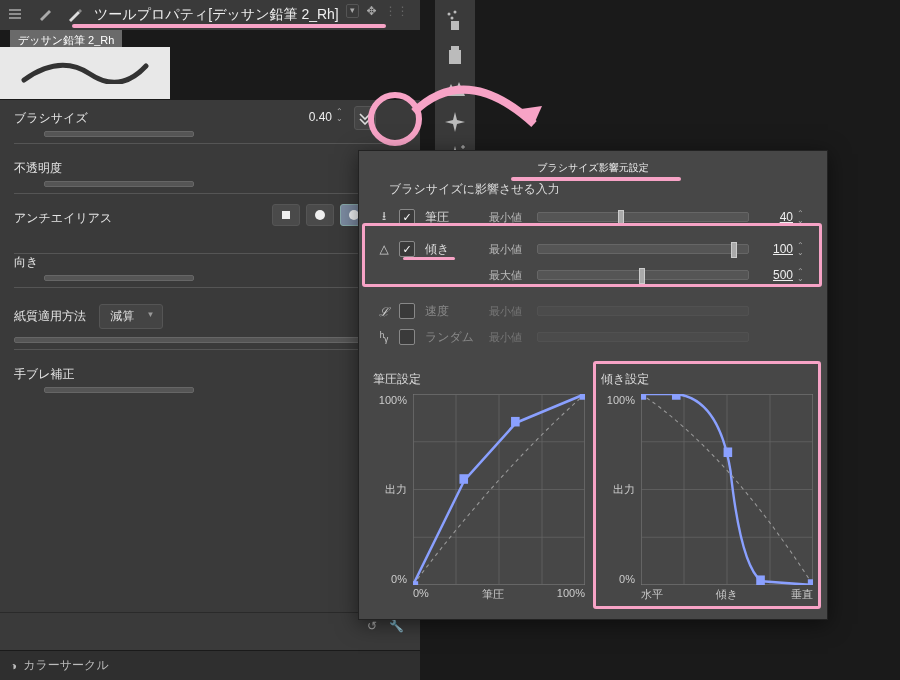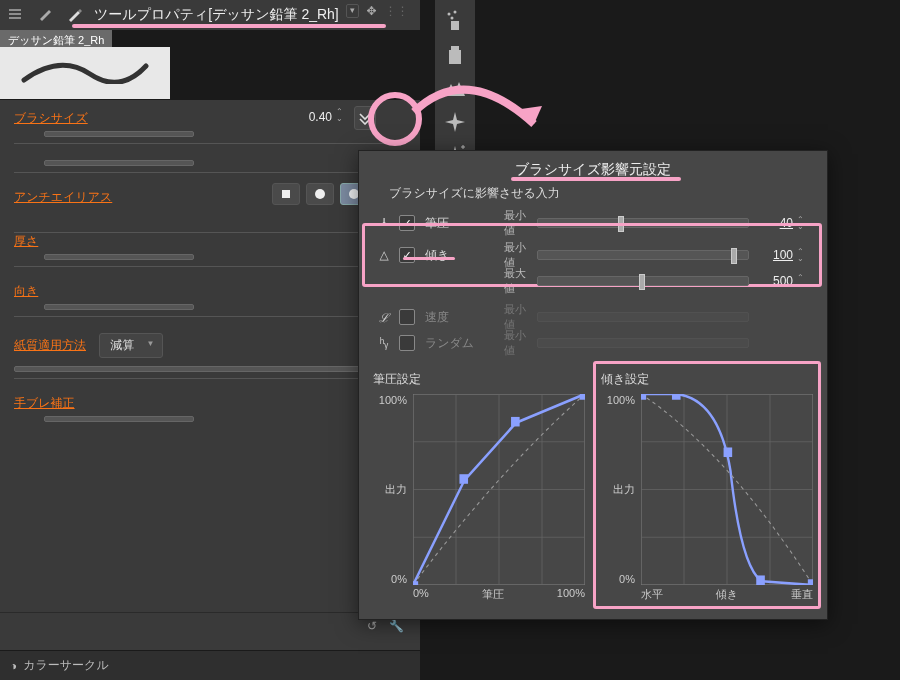--- a/index.html
+++ b/index.html
@@ -20,41 +20,41 @@
   .hamburger { width: 30px; text-align: center; color: #aaa; font-size: 14px; }
   .hicon { width: 30px; text-align: center; color: #aaa; }
   .hicon svg, .hamburger svg { width: 16px; height: 16px; }
   .titlebar { color: #eee; padding-left: 4px; font-size: 14px; }
   .underline-pink {
     position: absolute; height: 4px; background: #f7a3c6;
     border-radius: 2px;
   }
 
   .preview-chip {
-    position: absolute; top: 30px; left: 0;
+    position: absolute; top: 30px; left: 10px;
     background: #6a6a6a; color: #fff; padding: 3px 8px;
     font-size: 11px;
   }
   .preview-box {
     position: absolute; top: 47px; left: 0;
     width: 170px; height: 52px;
     background: #e8e8e8;
   }
   .preview-stroke {
     position: absolute; top: 60px; left: 20px; width: 130px; height: 24px;
   }
 
   .main-panel {
     position: absolute; top: 100px; left: 0;
     width: 420px; height: 580px;
     background: #3a3a3a;
     padding: 10px 14px;
   }
   .prop-row { margin-bottom: 16px; position: relative; }
-  .prop-label { color: #f97316; font-size: 12px; margin-bottom: 4px; display: block; text-decoration: underline; }
+  .prop-label { color: #e5e5e5; font-size: 12px; margin-bottom: 4px; display: block; }
   .prop-track {
     height: 6px; background: #555; border: 1px solid #666; border-radius: 2px;
     width: 150px; margin-top: 4px; margin-left: 30px;
   }
   .prop-track-full {
     height: 6px; background: #555; border: 1px solid #666; border-radius: 2px;
     margin-top: 4px;
   }
   .divider { border-top: 1px solid #555; margin: 6px 0 0 0; }
   .value-right {
@@ -102,37 +102,37 @@
   }
   .rsicon { width: 24px; height: 24px; color: #bbb; }
 
   .popup {
     position: absolute; top: 150px; left: 358px;
     width: 470px; height: 470px;
     background: #474747; border: 1px solid #222;
     box-shadow: 0 4px 20px rgba(0,0,0,0.5);
     padding: 10px 14px 14px 14px;
   }
-  .popup-title { text-align: center; color: #eee; margin-bottom: 6px; font-size: 14px; }
+  .popup-title { text-align: center; color: #eee; margin-bottom: 6px; font-size: 10px; }
   .popup-sub { color: #ddd; font-size: 12px; margin-bottom: 6px; margin-left: 16px; }
 
   .inp-row {
     display: grid;
     grid-template-columns: 22px 22px 60px 44px 1fr 40px 16px;
     align-items: center; gap: 4px; height: 26px;
   }
   .inp-icon { color: #ccc; text-align: center; }
   .chk {
     width: 16px; height: 16px; border: 1px solid #888; border-radius: 2px;
     display:flex; align-items:center; justify-content:center;
     background: #3a3a3a; color: #fff; font-size: 11px;
   }
   .inp-name { color: #ddd; }
   .inp-name.dim { color: #888; }
-  .inp-lab { color: #bbb; font-size: 11px; margin-left: 15px; }
+  .inp-lab { color: #bbb; font-size: 11px; }
   .inp-lab.dim { color: #777; }
   .sld {
     height: 10px; position: relative;
     background: #555; border: 1px solid #666; border-radius: 2px;
   }
   .sld.dim { opacity: 0.35; }
   .sld-hand {
     position: absolute; top: -3px; width: 6px; height: 16px;
     background: #aaa; border: 1px solid #ccc;
   }
@@ -226,20 +226,21 @@
     <div class="expand-btn">
       <svg width="12" height="14" viewBox="0 0 12 14">
           <path d="M1 3 L6 8 L11 3 M1 8 L6 13 L11 8" stroke="#ddd" stroke-width="1.6" fill="none"></path>
         </svg>
     </div>
     <div class="prop-track"></div>
     <div class="divider"></div>
   </div>
 
   <div class="prop-row">
+    <span class="prop-label">不透明度</span>
     <div class="prop-track"></div>
     <div class="divider"></div>
   </div>
 
   <div class="prop-row" style="height:28px;">
     <span class="prop-label">アンチエイリアス</span>
     <div class="swatches">
       <div class="swatch">
           <svg width="12" height="12">
             <rect x="2" y="2" width="8" height="8" fill="#eee"></rect>
@@ -252,25 +253,20 @@
         </div>
       <div class="swatch sel">
           <svg width="12" height="12">
             <circle cx="6" cy="6" r="5" fill="#fff" opacity="0.9"></circle>
           </svg>
         </div>
     </div>
     <div class="divider" style="margin-top:26px;"></div>
   </div>
 
-  <div class="prop-row">
-    <span class="prop-label">厚さ</span>
-    <div class="prop-track"></div>
-    <div class="divider"></div>
-  </div>
 
   <div class="prop-row">
     <span class="prop-label">向き</span>
     <div class="prop-track"></div>
     <div class="divider"></div>
   </div>
 
 
   <div class="prop-row">
     <span class="prop-label" style="display:inline">紙質適用方法</span>

